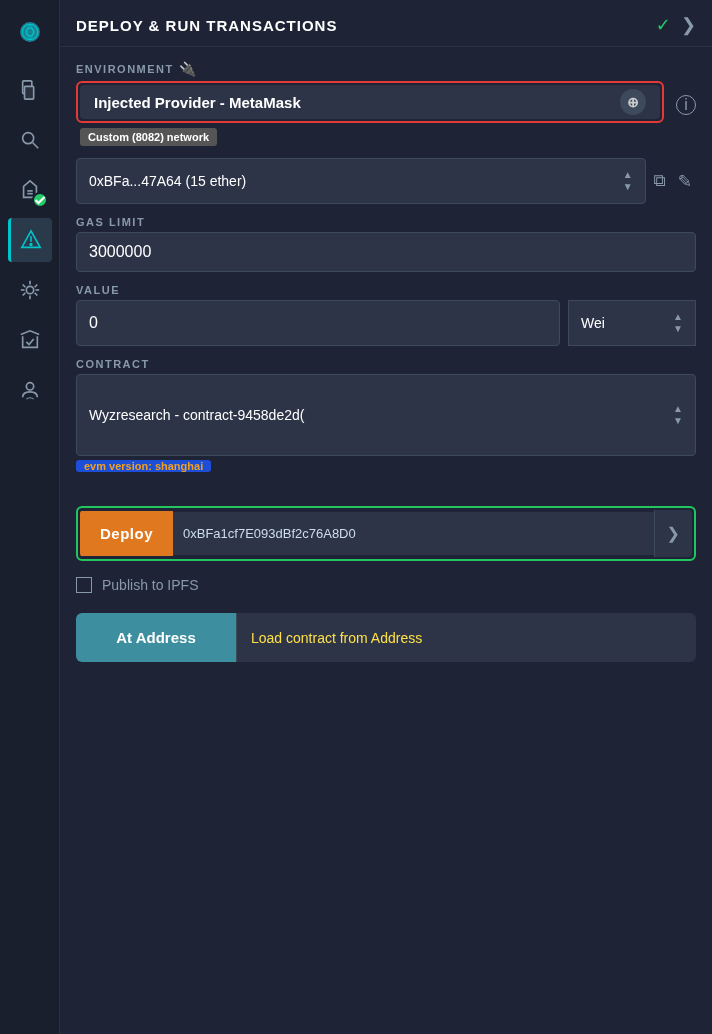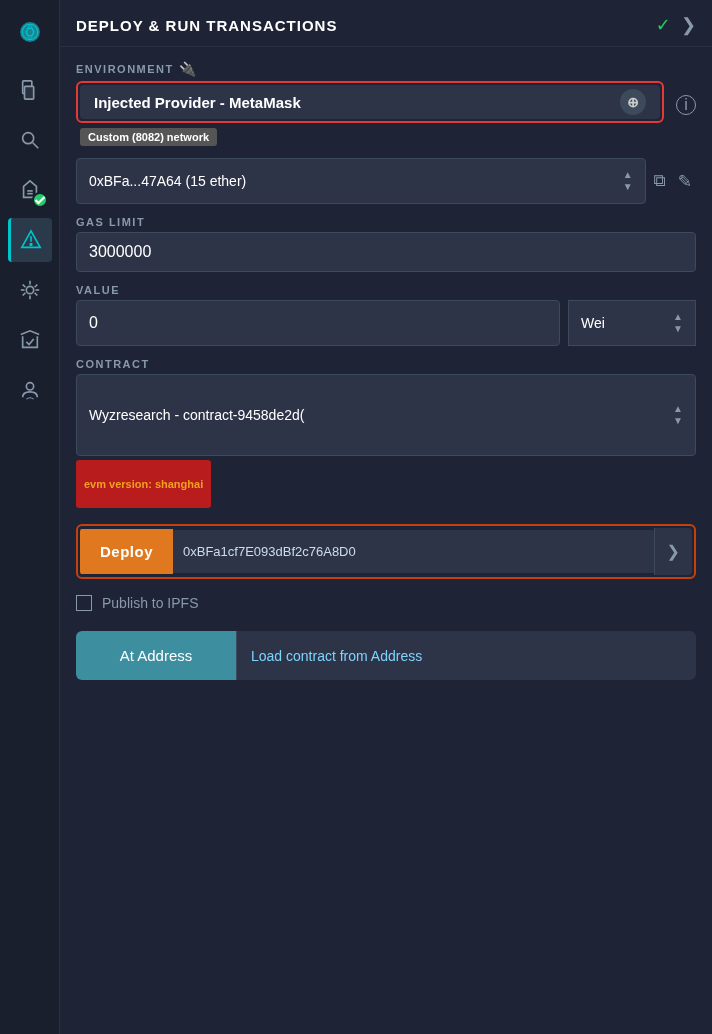--- a/index.html
+++ b/index.html
@@ -294,36 +294,36 @@
       font-size: 14px;
       padding: 28px 12px;
       display: flex;
       align-items: center;
       justify-content: space-between;
       cursor: pointer;
       width: 100%;
     }
 
     .evm-badge {
-      background: #b91c1c;
+      background: #1d4ed8;
       color: #f0a020;
       font-size: 11px;
       font-weight: 600;
-      padding: 18px 8px;
+      padding: 0 8px;
       border-radius: 3px;
       display: inline-block;
       margin-top: 4px;
     }
 
     
     .deploy-box {
-      border: 2px solid #c2410c;
+      border: 2px solid #22c55e;
       border-radius: 6px;
       padding: 2px;
-      margin-top: 4px;
+      margin-top: 20px;
     }
 
     .deploy-row {
       display: flex;
       align-items: center;
       border-radius: 4px;
       overflow: hidden;
     }
 
     .deploy-btn {
@@ -385,33 +385,33 @@
       align-items: stretch;
       border-radius: 6px;
       overflow: hidden;
       margin-top: 4px;
     }
 
     .at-address-btn {
       background: #3d8fa0;
       color: #fff;
       font-size: 15px;
-      font-weight: 400;
+      font-weight: 700;
       padding: 16px 20px;
       cursor: pointer;
       border: none;
       white-space: nowrap;
       min-width: 160px;
       text-align: center;
     }
 
     .load-contract-btn {
       flex: 1;
       background: #2d3448;
-      color: #7dd3fc;
+      color: #fde047;
       font-size: 14px;
       padding: 16px 14px;
       cursor: pointer;
       border: none;
       text-align: left;
       border-left: 1px solid #3d4a5c;
     }
 
     
     .main::-webkit-scrollbar { width: 6px; }

